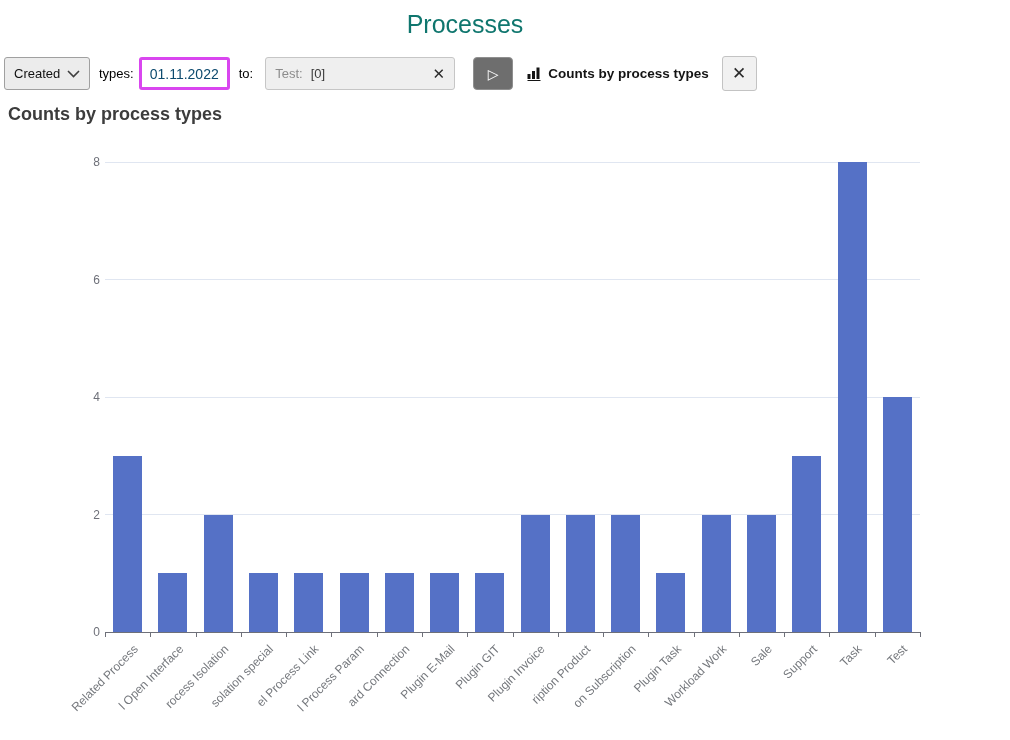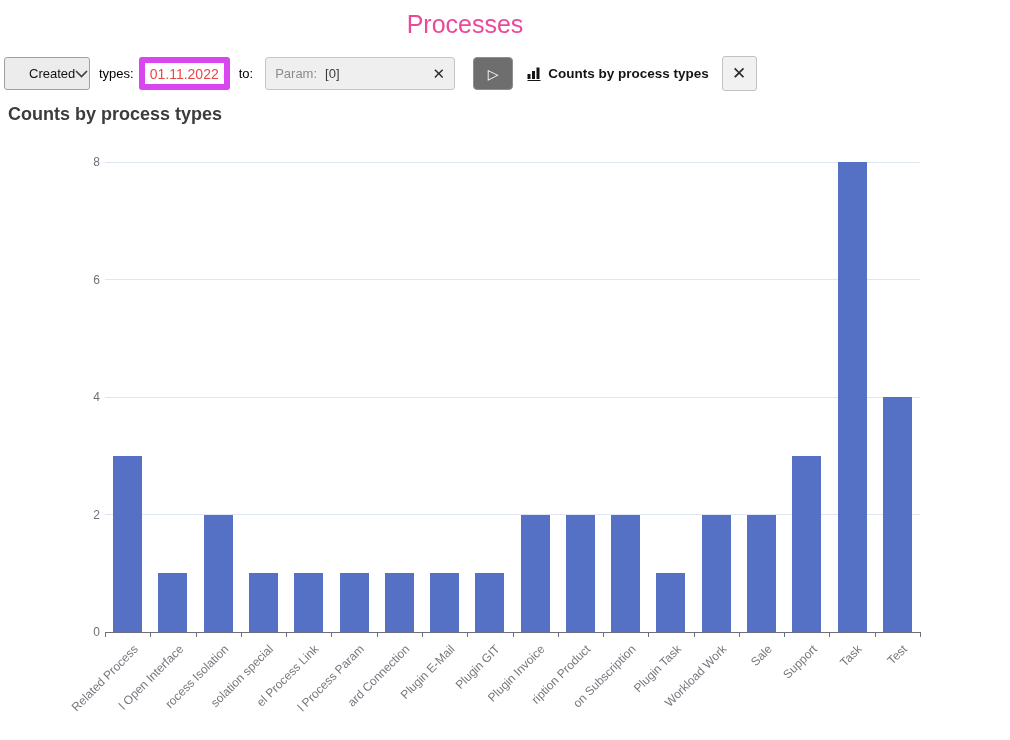--- a/index.html
+++ b/index.html
@@ -1,36 +1,36 @@
 <!DOCTYPE html>
 <html><head>
 <meta charset="utf-8">
 <style>
   * { box-sizing: border-box; margin: 0; padding: 0; }
   html, body { width: 1010px; height: 740px; background: #ffffff; overflow: hidden; }
   body { font-family: "Liberation Sans", "DejaVu Sans", sans-serif; position: relative; }
 
   .page-title-wrap { position: absolute; left: 0; top: 10px; width: 930px; text-align: center; }
-  .page-title { font-size: 25px; color: #ec4899; font-weight: 400; }
+  .page-title { font-size: 25px; color: #0f766e; font-weight: 400; }
 
   .toolbar { position: absolute; left: 4px; top: 56px; height: 35px; display: flex; align-items: center; }
 
   .dropdown {
     width: 86px; height: 33px; background: #ececec; border: 1px solid #a0a0a0;
     border-radius: 3px; display: flex; align-items: center; justify-content: space-between;
-    padding: 0 24px; cursor: default;
+    padding: 0 9px; cursor: default;
   }
   .dropdown .dd-value { font-size: 13px; color: #111; }
   .chevron-svg { display: block; }
 
   .tb-label { font-size: 13px; color: #000; margin: 0 5px 0 9px; }
 
   .date-input {
-    width: 91px; height: 33px; background: #fff; border: 6px solid #d946ef;
-    border-radius: 3px; text-align: center; font-size: 14px; color: #ef4444;
+    width: 91px; height: 33px; background: #fff; border: 3px solid #d946ef;
+    border-radius: 3px; text-align: center; font-size: 14px; color: #0c4a6e;
     font-family: "Liberation Sans", sans-serif;
   }
 
   .type-box {
     width: 190px; height: 33px; margin-left: 7px; background: #efefef;
     border: 1px solid #c6c6c6; border-radius: 3px; display: flex; align-items: center;
     padding: 0 9px;
   }
   .type-box .type-label { font-size: 13px; color: #8c8c8c; }
   .type-box .type-value { font-size: 13px; color: #3a3a3a; margin-left: 8px; }
@@ -86,21 +86,21 @@
       </svg>
     </span>
   </div>
 
   <span class="tb-label">types:</span>
   <input class="date-input" type="text" value="01.11.2022" style="">
 
   <span class="tb-label">to:</span>
 
   <div class="type-box">
-    <span class="type-label">Param:</span>
+    <span class="type-label">Test:</span>
     <span class="type-value">[0]</span>
     <span class="clear-x">✕</span>
   </div>
 
   <div class="run-btn">
     <span class="play-glyph">▷</span>
   </div>
 
   <div class="view-chip">
     <span>

